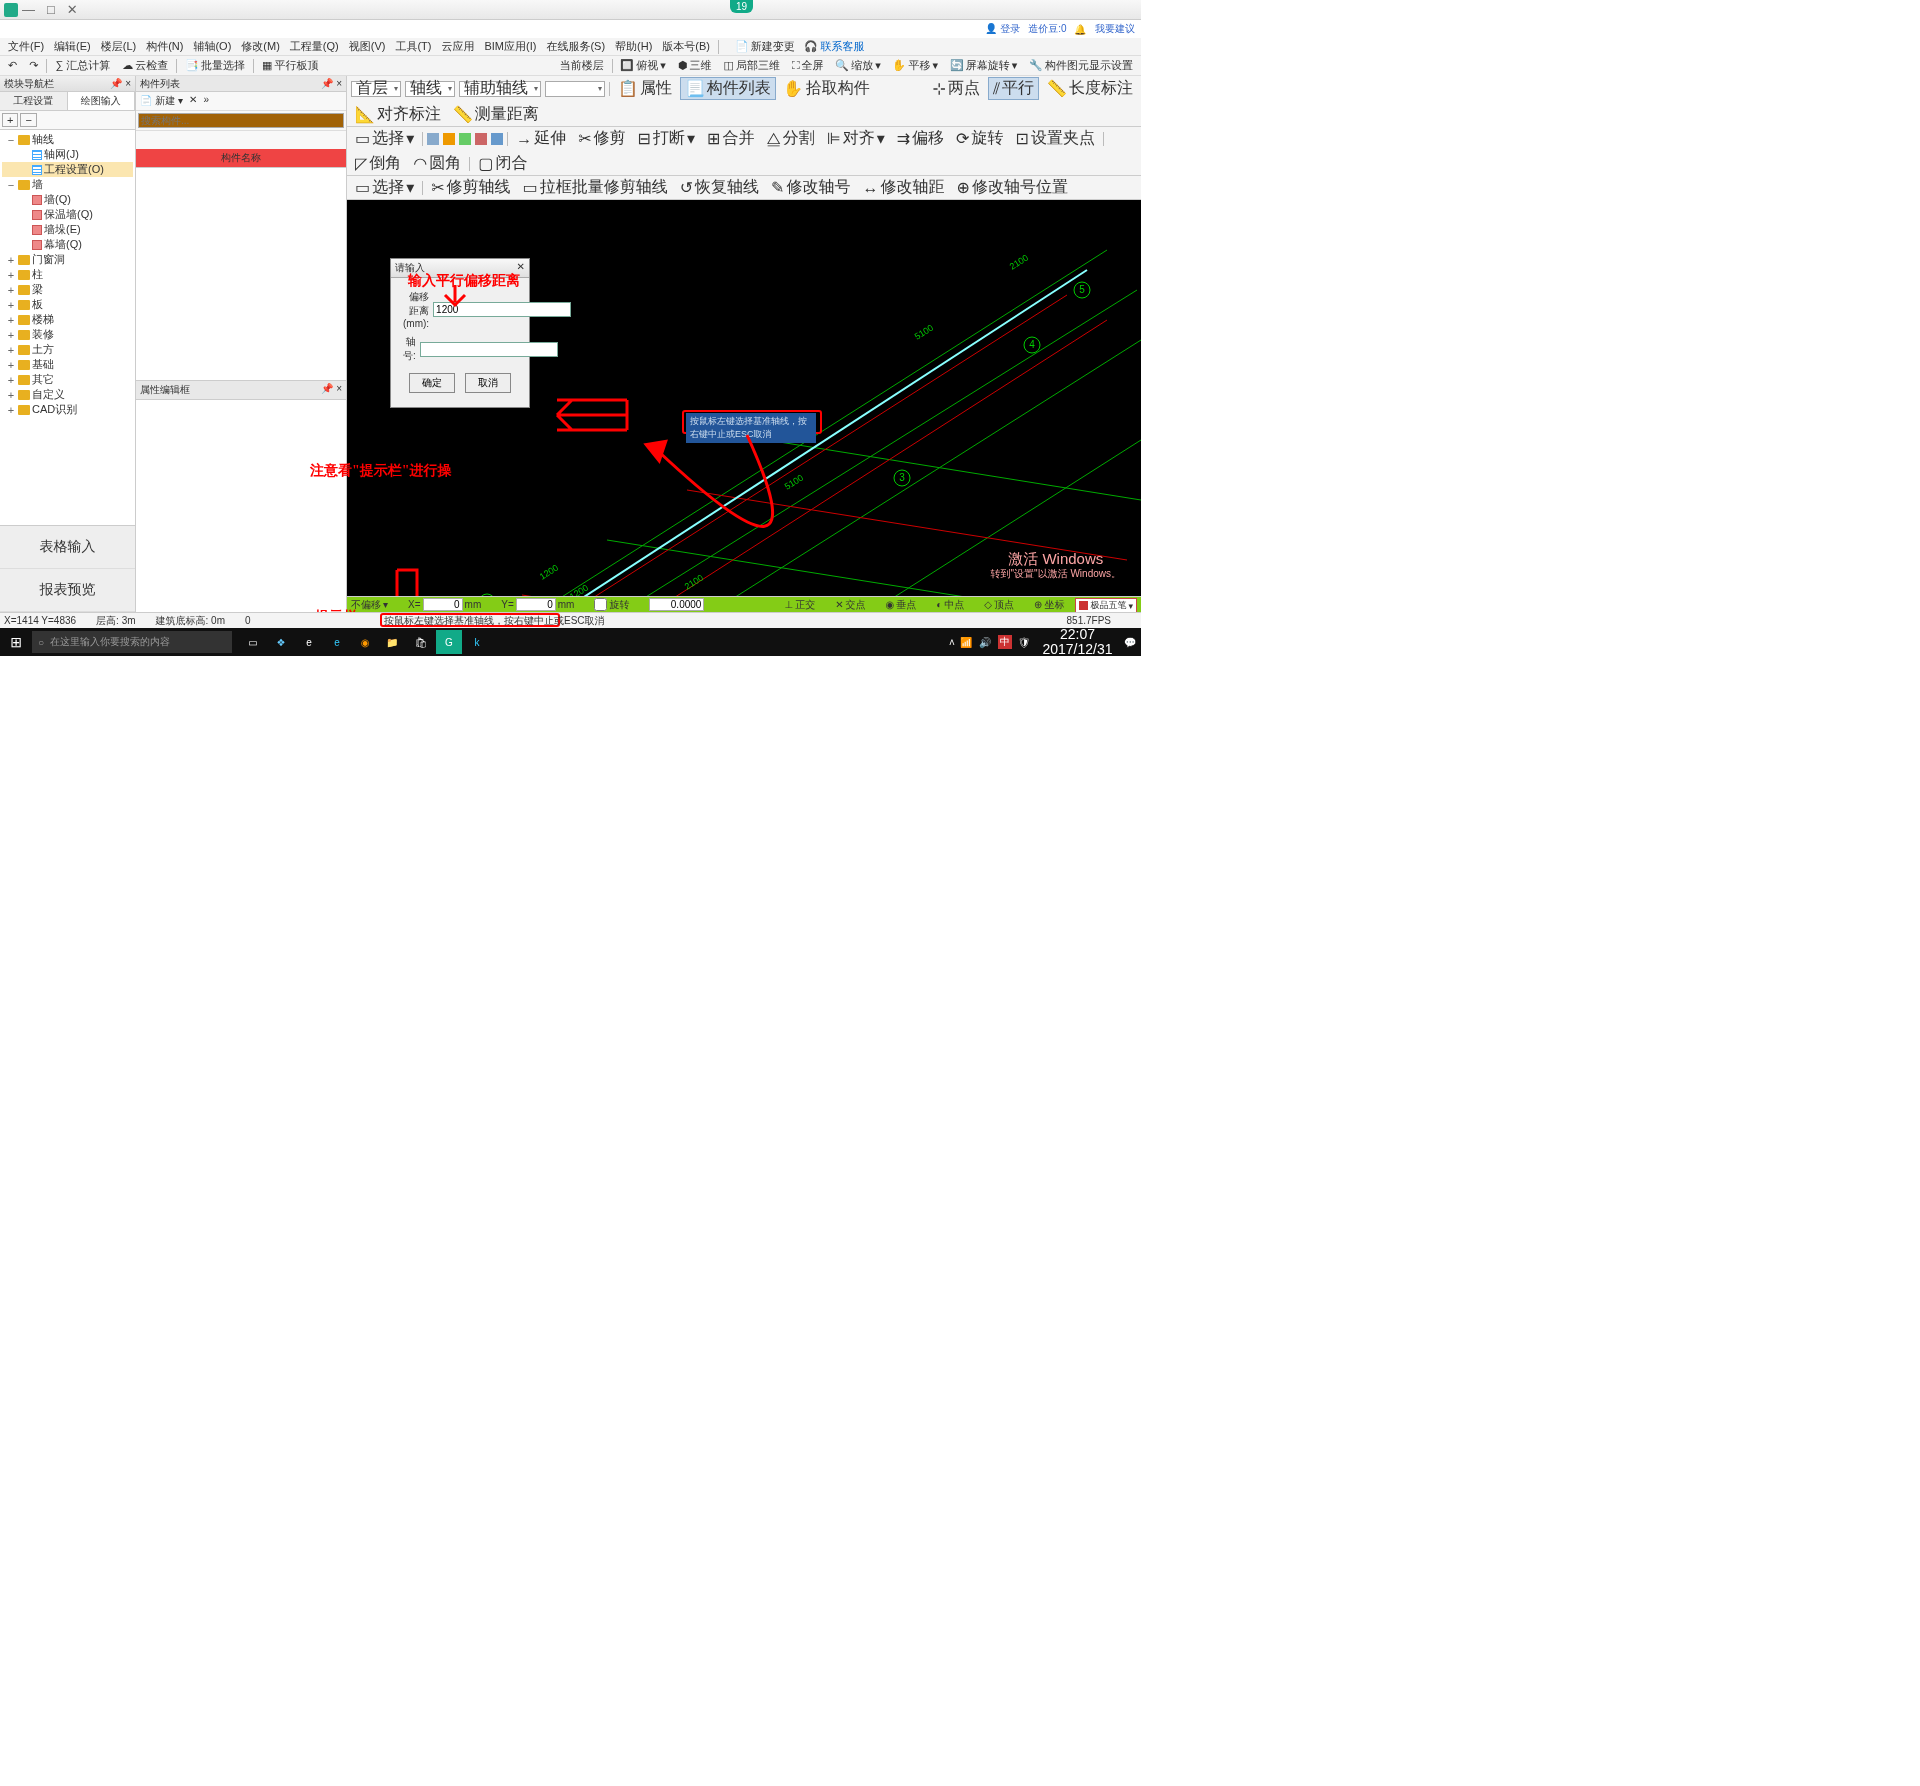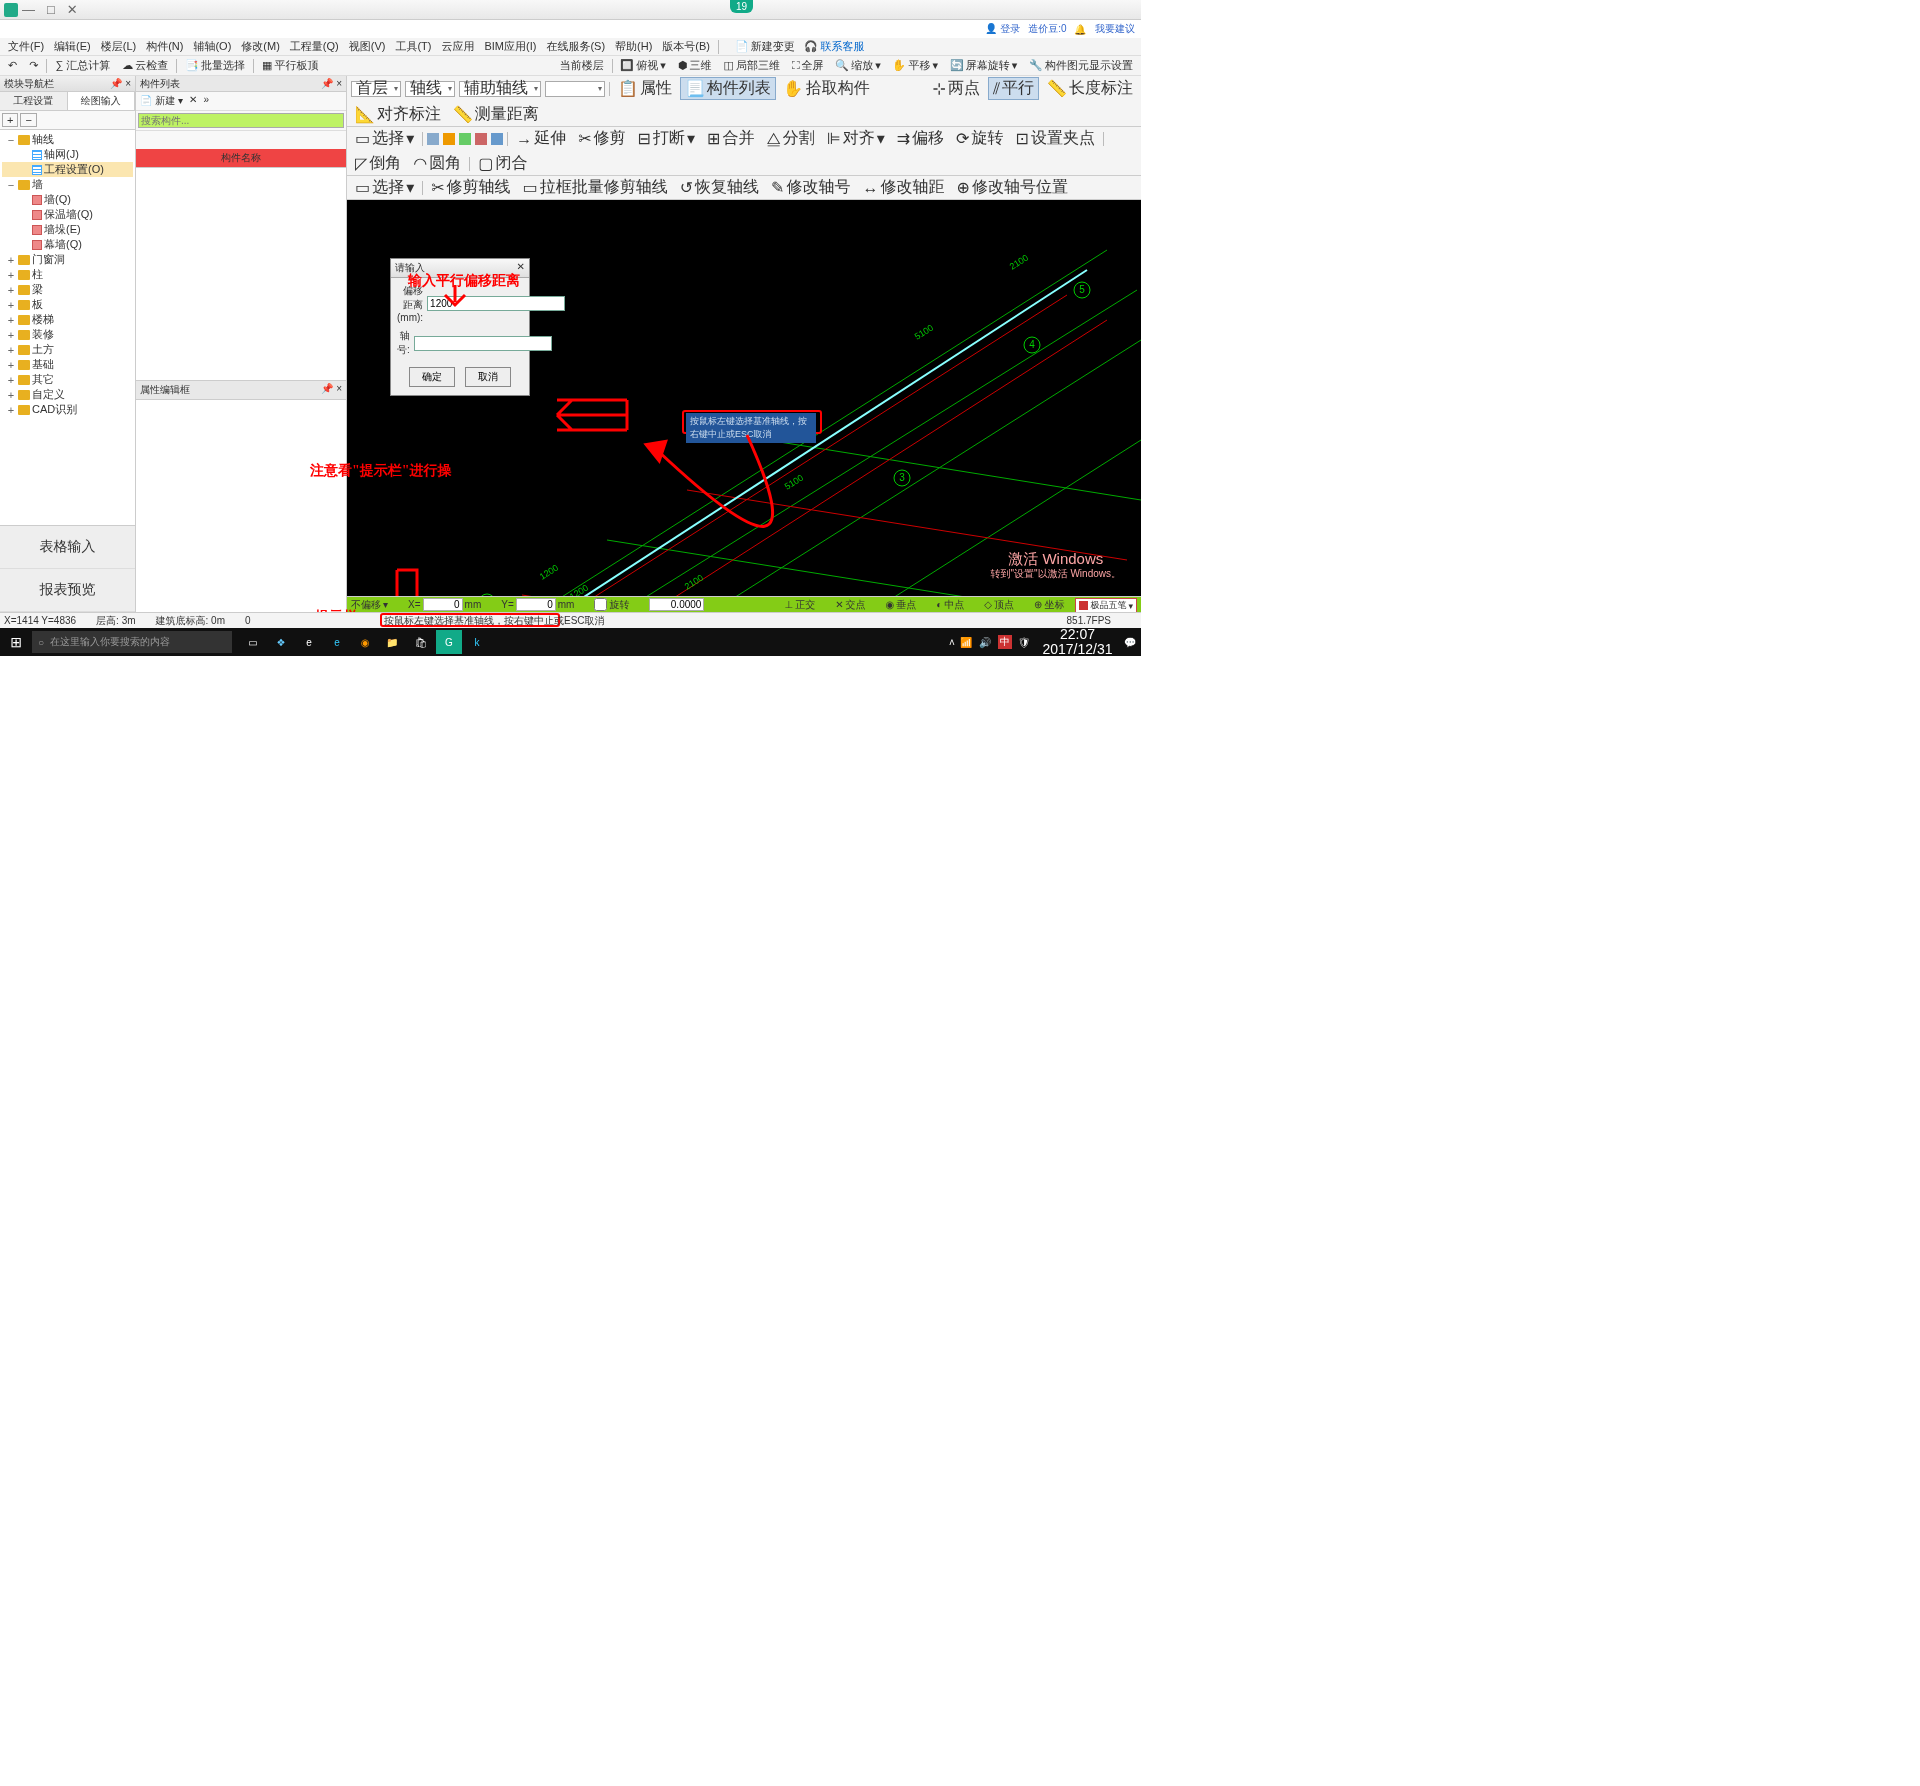--- a/index.html
+++ b/index.html
@@ -31,36 +31,36 @@
 .tree-item .tw { width: 10px; text-align: center; color: #666; }
 .folder-icon { width: 12px; height: 10px; background: #e8b020; border-radius: 1px; display: inline-block; }
 .grid-icon { width: 10px; height: 10px; display: inline-block; background: repeating-linear-gradient(#4af,#4af 1px,#fff 1px,#fff 3px); border:1px solid #4af; }
 .wall-icon { width: 10px; height: 10px; display: inline-block; background: #e88; border:1px solid #c55; }
 .tree-item.sel { background: #fbe6b0; }
 .left-bottom { border-top: 1px solid #ccc; }
 .left-bottom div { text-align: center; font-size: 14px; padding: 12px; border-bottom: 1px solid #ddd; background: #eee; }
 .mid-head { background: #e8e8e8; height: 16px; display: flex; align-items: center; padding: 0 4px; font-size: 10px; border-bottom: 1px solid #ccc; justify-content: space-between; }
 .mid-tools { padding: 2px 4px; font-size: 10px; display: flex; gap: 6px; border-bottom: 1px solid #ddd; }
 .mid-search { padding: 2px; border-bottom: 1px solid #ddd; }
-.mid-search input { width: 100%; font-size: 10px; padding: 1px 2px; border: 1px solid #aaa; background: #bef264; }
+.mid-search input { width: 100%; font-size: 10px; padding: 1px 2px; border: 1px solid #aaa; background: #a16207; }
 .mid-colhead { text-align: center; font-size: 10px; background: #ef4444; padding: 2px; border-bottom: 1px solid #ccc; margin-top: 18px; }
 .mid-list { flex: 1; background: #fff; }
 .mid-panel2-head { background: #e8e8e8; font-size: 10px; padding: 2px 4px; border-top: 1px solid #ccc; border-bottom: 1px solid #ccc; display:flex; justify-content:space-between; }
 .mid-panel2 { flex: 1; background: #fff; }
 .right-tools { background: #f4f4f4; border-bottom: 1px solid #ccc; padding: 1px 4px; display: flex; align-items: center; gap: 4px; font-size: 16px; flex-wrap: wrap; }
 .right-tools .sel-box { border: 1px solid #aaa; background: #fff; padding: 0 12px 0 4px; height: 16px; display: inline-flex; align-items: center; position: relative; }
 .right-tools .sel-box::after { content: "▾"; position: absolute; right: 2px; font-size: 8px; color: #666; }
 .right-tools .tbtn { padding: 0 4px; display: inline-flex; align-items: center; gap: 2px; }
 .right-tools .tbtn.active { background: #cde; border: 1px solid #8ac; }
 .icon-sm { width: 12px; height: 12px; display: inline-block; background: #8ac; }
 .canvas { flex: 1; background: #000; position: relative; overflow: hidden; }
 .canvas svg { position: absolute; top: 0; left: 0; }
 .dialog { position: absolute; left: 390px; top: 258px; width: 140px; background: #f0f0f0; border: 1px solid #888; box-shadow: 2px 2px 6px rgba(0,0,0,.3); font-size: 10px; }
 .dialog .dlg-title { background: linear-gradient(#f8f8f8,#e0e0e0); padding: 2px 4px; display: flex; justify-content: space-between; border-bottom: 1px solid #aaa; }
-.dialog .dlg-body { padding: 6px; }
+.dialog .dlg-body { padding: 12px; }
 .dialog .row { display: flex; align-items: center; margin-bottom: 6px; gap: 4px; }
 .dialog .row label { width: 60px; text-align: right; }
 .dialog .row input { flex: 1; border: 1px solid #7a9; padding: 1px 2px; font-size: 10px; }
 .dialog .btns { display: flex; justify-content: center; gap: 10px; padding: 4px 0 2px; }
 .dialog button { padding: 2px 12px; font-size: 10px; border: 1px solid #888; background: #eee; }
 .annot { position: absolute; color: #f00; font-size: 14px; font-weight: bold; font-family: SimSun; pointer-events: none; }
 .red-box { position: absolute; border: 2px solid #f00; border-radius: 3px; }
 .status-row { background: #84cc16; border-top: 1px solid #ccc; height: 16px; display: flex; align-items: center; font-size: 10px; padding: 0 4px; gap: 20px; }
 .status-row .group { display: inline-flex; align-items: center; gap: 2px; }
 .status-row input.num { width: 40px; border: 1px solid #aaa; font-size: 10px; padding: 0 2px; text-align: right; }

